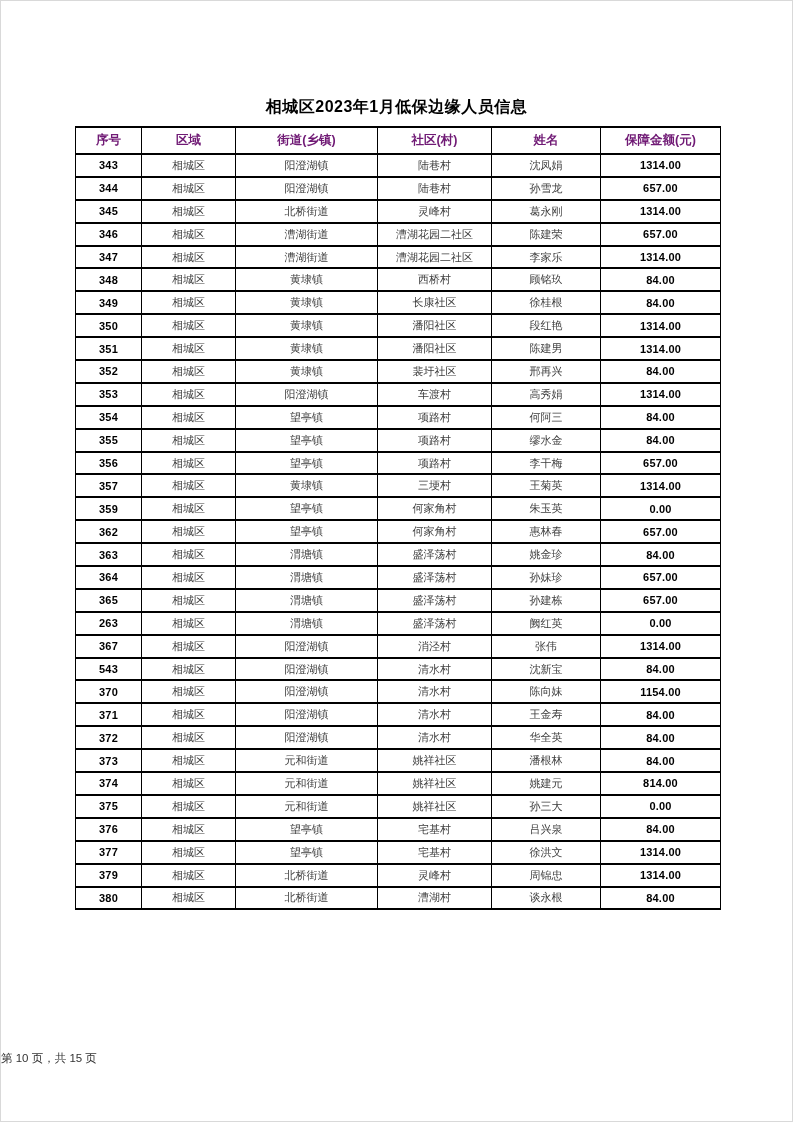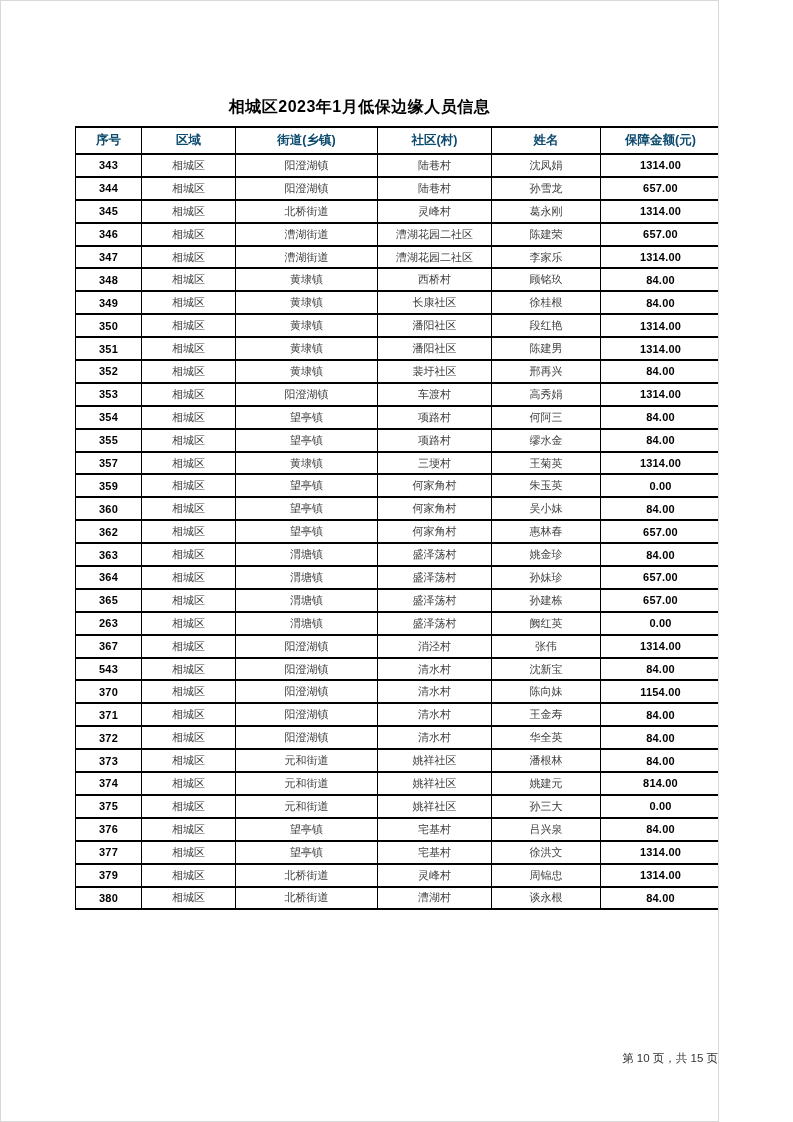--- a/index.html
+++ b/index.html
@@ -2,21 +2,21 @@
 <html lang="zh"><head>
 <meta charset="utf-8">
 <style>
   html, body {
     margin: 0;
     padding: 0;
     background: #ffffff;
   }
   .page {
     position: relative;
-    width: 719px;
+    width: 793px;
     height: 1122px;
     background: #ffffff;
     box-sizing: border-box;
     border: 1px solid #d9d9d9;
     font-family: "Liberation Sans", "DejaVu Sans", sans-serif;
     overflow: hidden;
   }
   .doc-title {
     position: absolute;
     top: 96px;
@@ -46,21 +46,21 @@
     text-align: center;
     vertical-align: middle;
     padding: 0;
     overflow: hidden;
     white-space: nowrap;
   }
   table.data-table th {
     height: 25px;
     font-size: 12.5px;
     font-weight: bold;
-    color: #0c4a6e;
+    color: #701a75;
   }
   table.data-table td {
     height: 20.9px;
     font-size: 11px;
   }
   td.cjk {
     color: #3d3d3d;
     font-weight: normal;
   }
   td.num {
@@ -72,21 +72,21 @@
   col.c-region   { width: 94px; }
   col.c-street   { width: 142px; }
   col.c-community{ width: 114px; }
   col.c-name     { width: 109px; }
   col.c-amount   { width: 120px; }
   .page-footer {
     position: absolute;
     top: 1050px;
     left: 0;
     width: 100%;
-    text-align: right;
+    text-align: left;
     font-size: 11.5px;
     color: #333333;
   }
 </style>
 </head>
 <body>
 
 <div class="page">
 
   <div class="doc-title">相城区2023年1月低保边缘人员信息</div>
@@ -209,42 +209,42 @@
         </tr>
         <tr>
           <td class="num">355</td>
           <td class="cjk">相城区</td>
           <td class="cjk">望亭镇</td>
           <td class="cjk">项路村</td>
           <td class="cjk">缪水金</td>
           <td class="num">84.00</td>
         </tr>
         <tr>
+          <td class="num">356</td>
+          <td class="cjk">相城区</td>
+          <td class="cjk">望亭镇</td>
+          <td class="cjk">项路村</td>
+          <td class="cjk">李干梅</td>
+          <td class="num">657.00</td>
+        </tr>
+        <tr>
           <td class="num">357</td>
           <td class="cjk">相城区</td>
           <td class="cjk">黄埭镇</td>
           <td class="cjk">三埂村</td>
           <td class="cjk">王菊英</td>
           <td class="num">1314.00</td>
         </tr>
         <tr>
           <td class="num">359</td>
           <td class="cjk">相城区</td>
           <td class="cjk">望亭镇</td>
           <td class="cjk">何家角村</td>
           <td class="cjk">朱玉英</td>
           <td class="num">0.00</td>
-        </tr>
-        <tr>
-          <td class="num">360</td>
-          <td class="cjk">相城区</td>
-          <td class="cjk">望亭镇</td>
-          <td class="cjk">何家角村</td>
-          <td class="cjk">吴小妹</td>
-          <td class="num">84.00</td>
         </tr>
         <tr>
           <td class="num">362</td>
           <td class="cjk">相城区</td>
           <td class="cjk">望亭镇</td>
           <td class="cjk">何家角村</td>
           <td class="cjk">惠林春</td>
           <td class="num">657.00</td>
         </tr>
         <tr>

